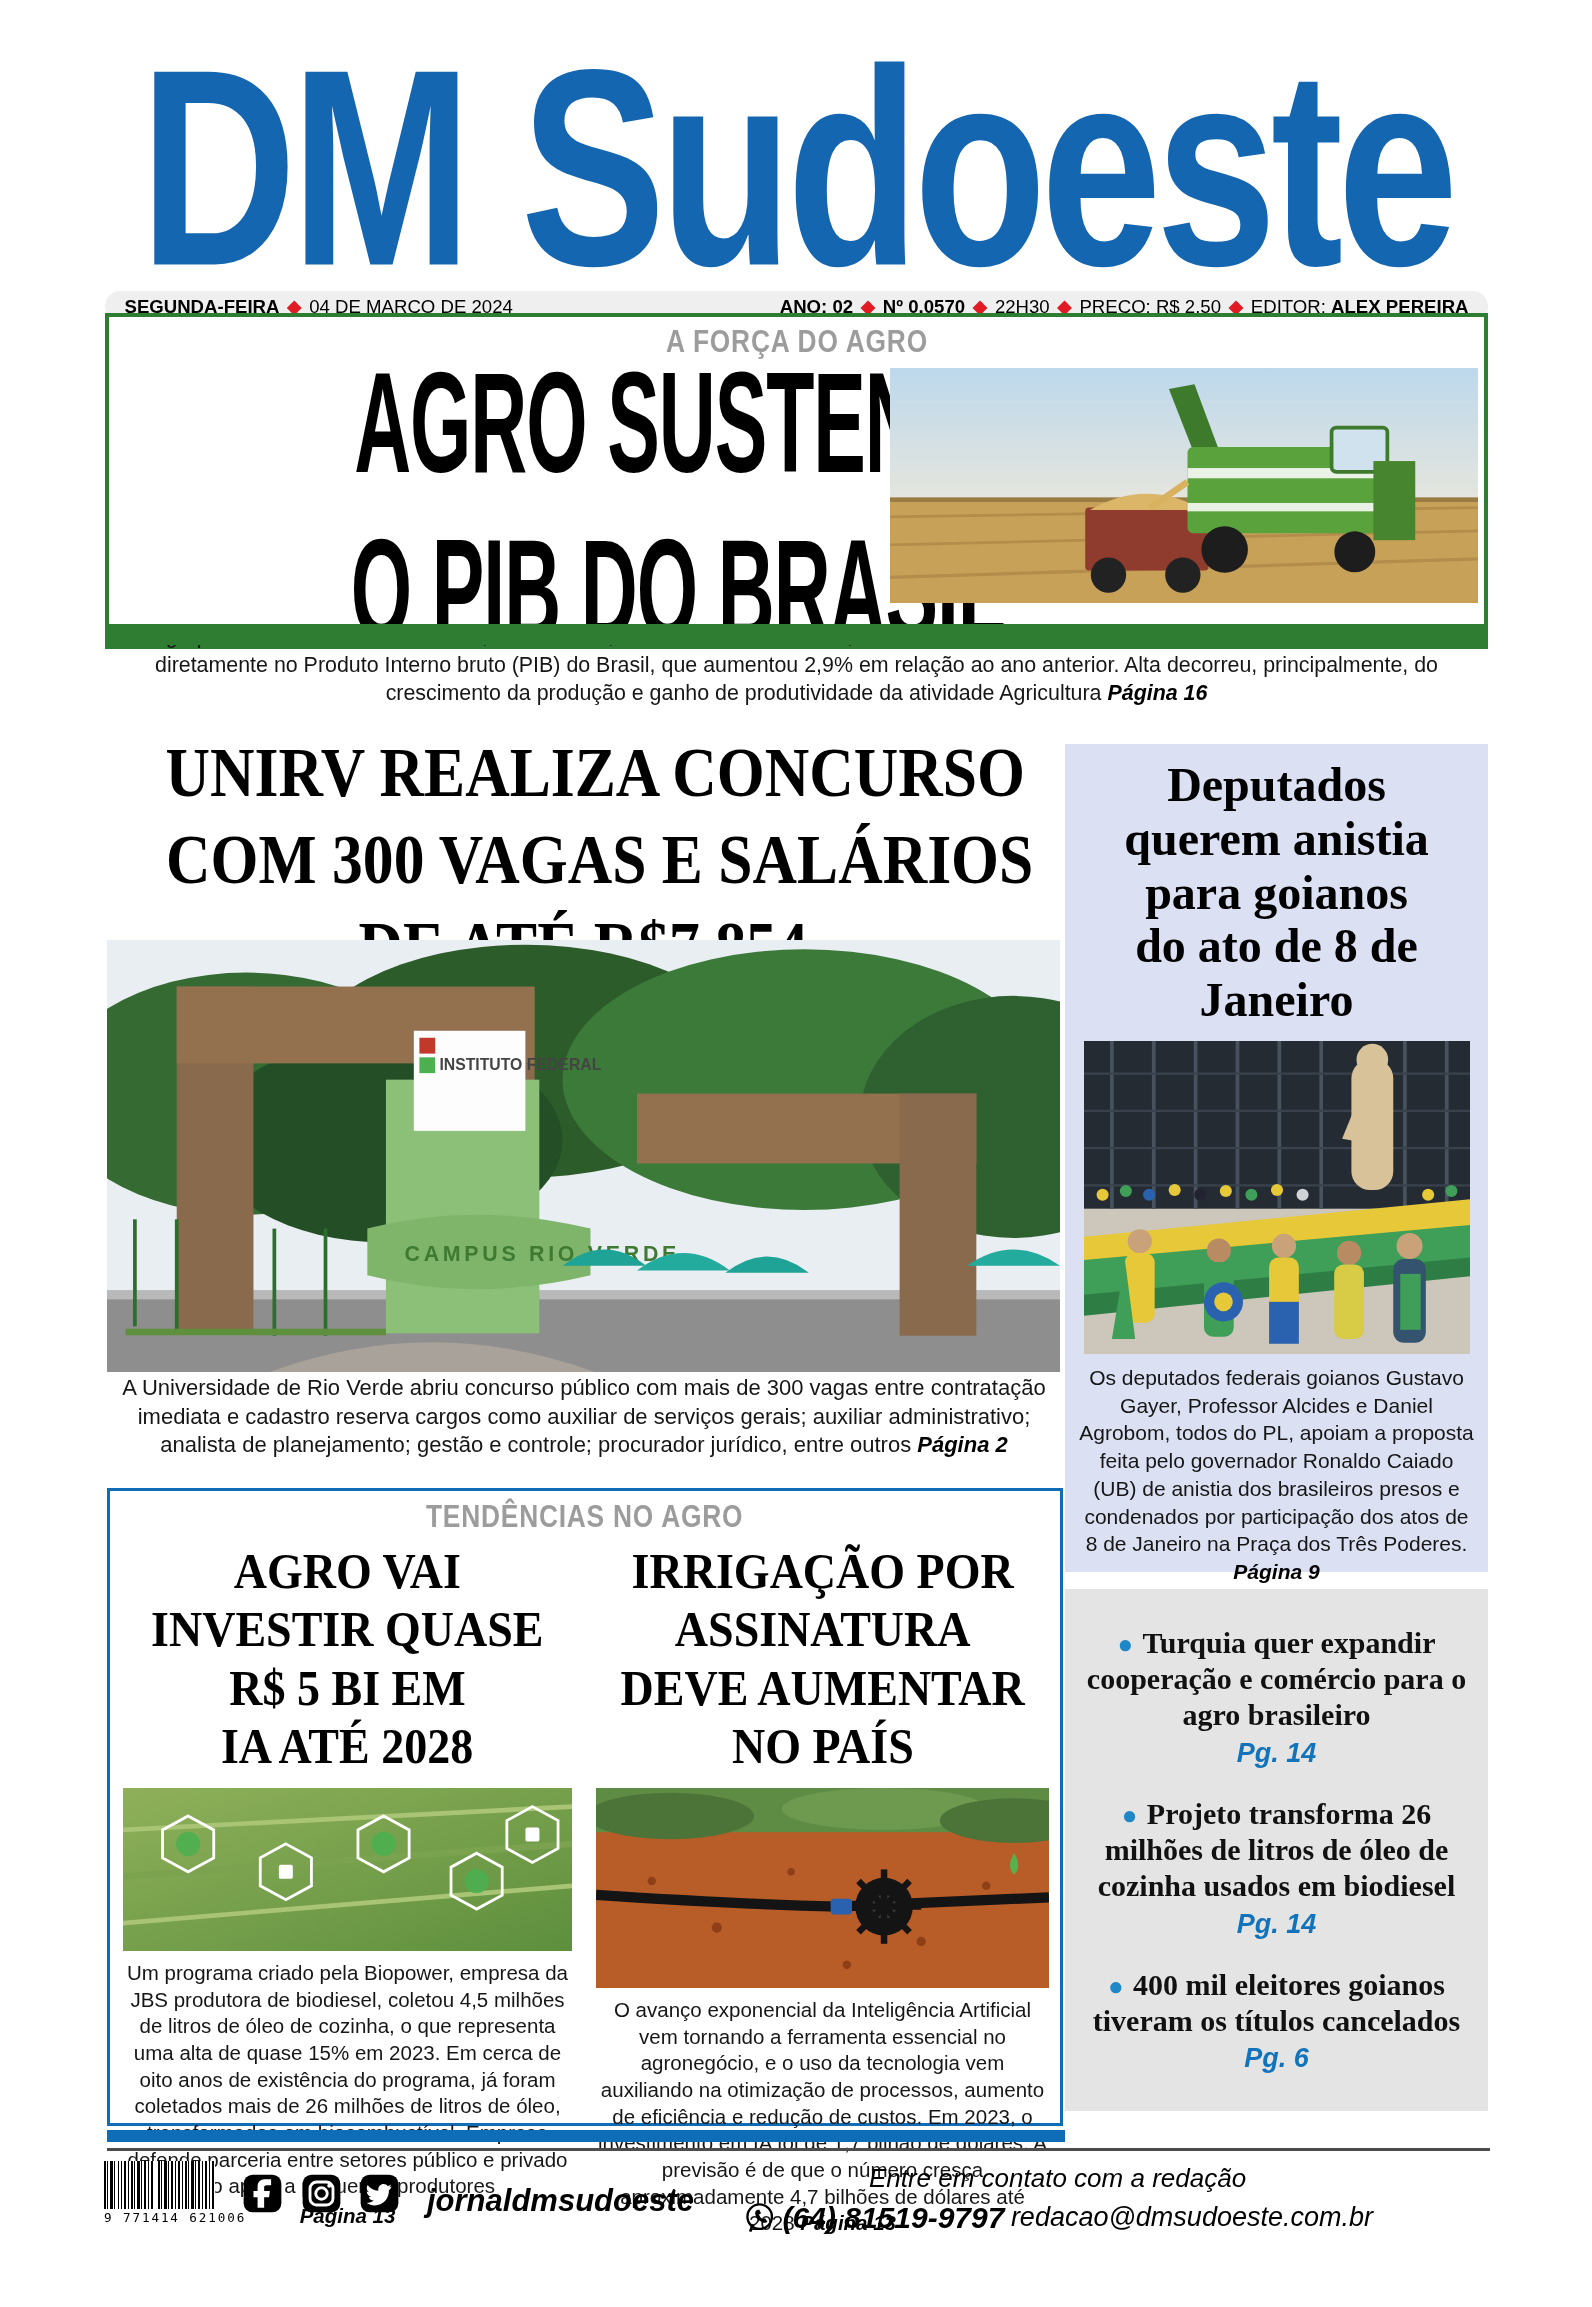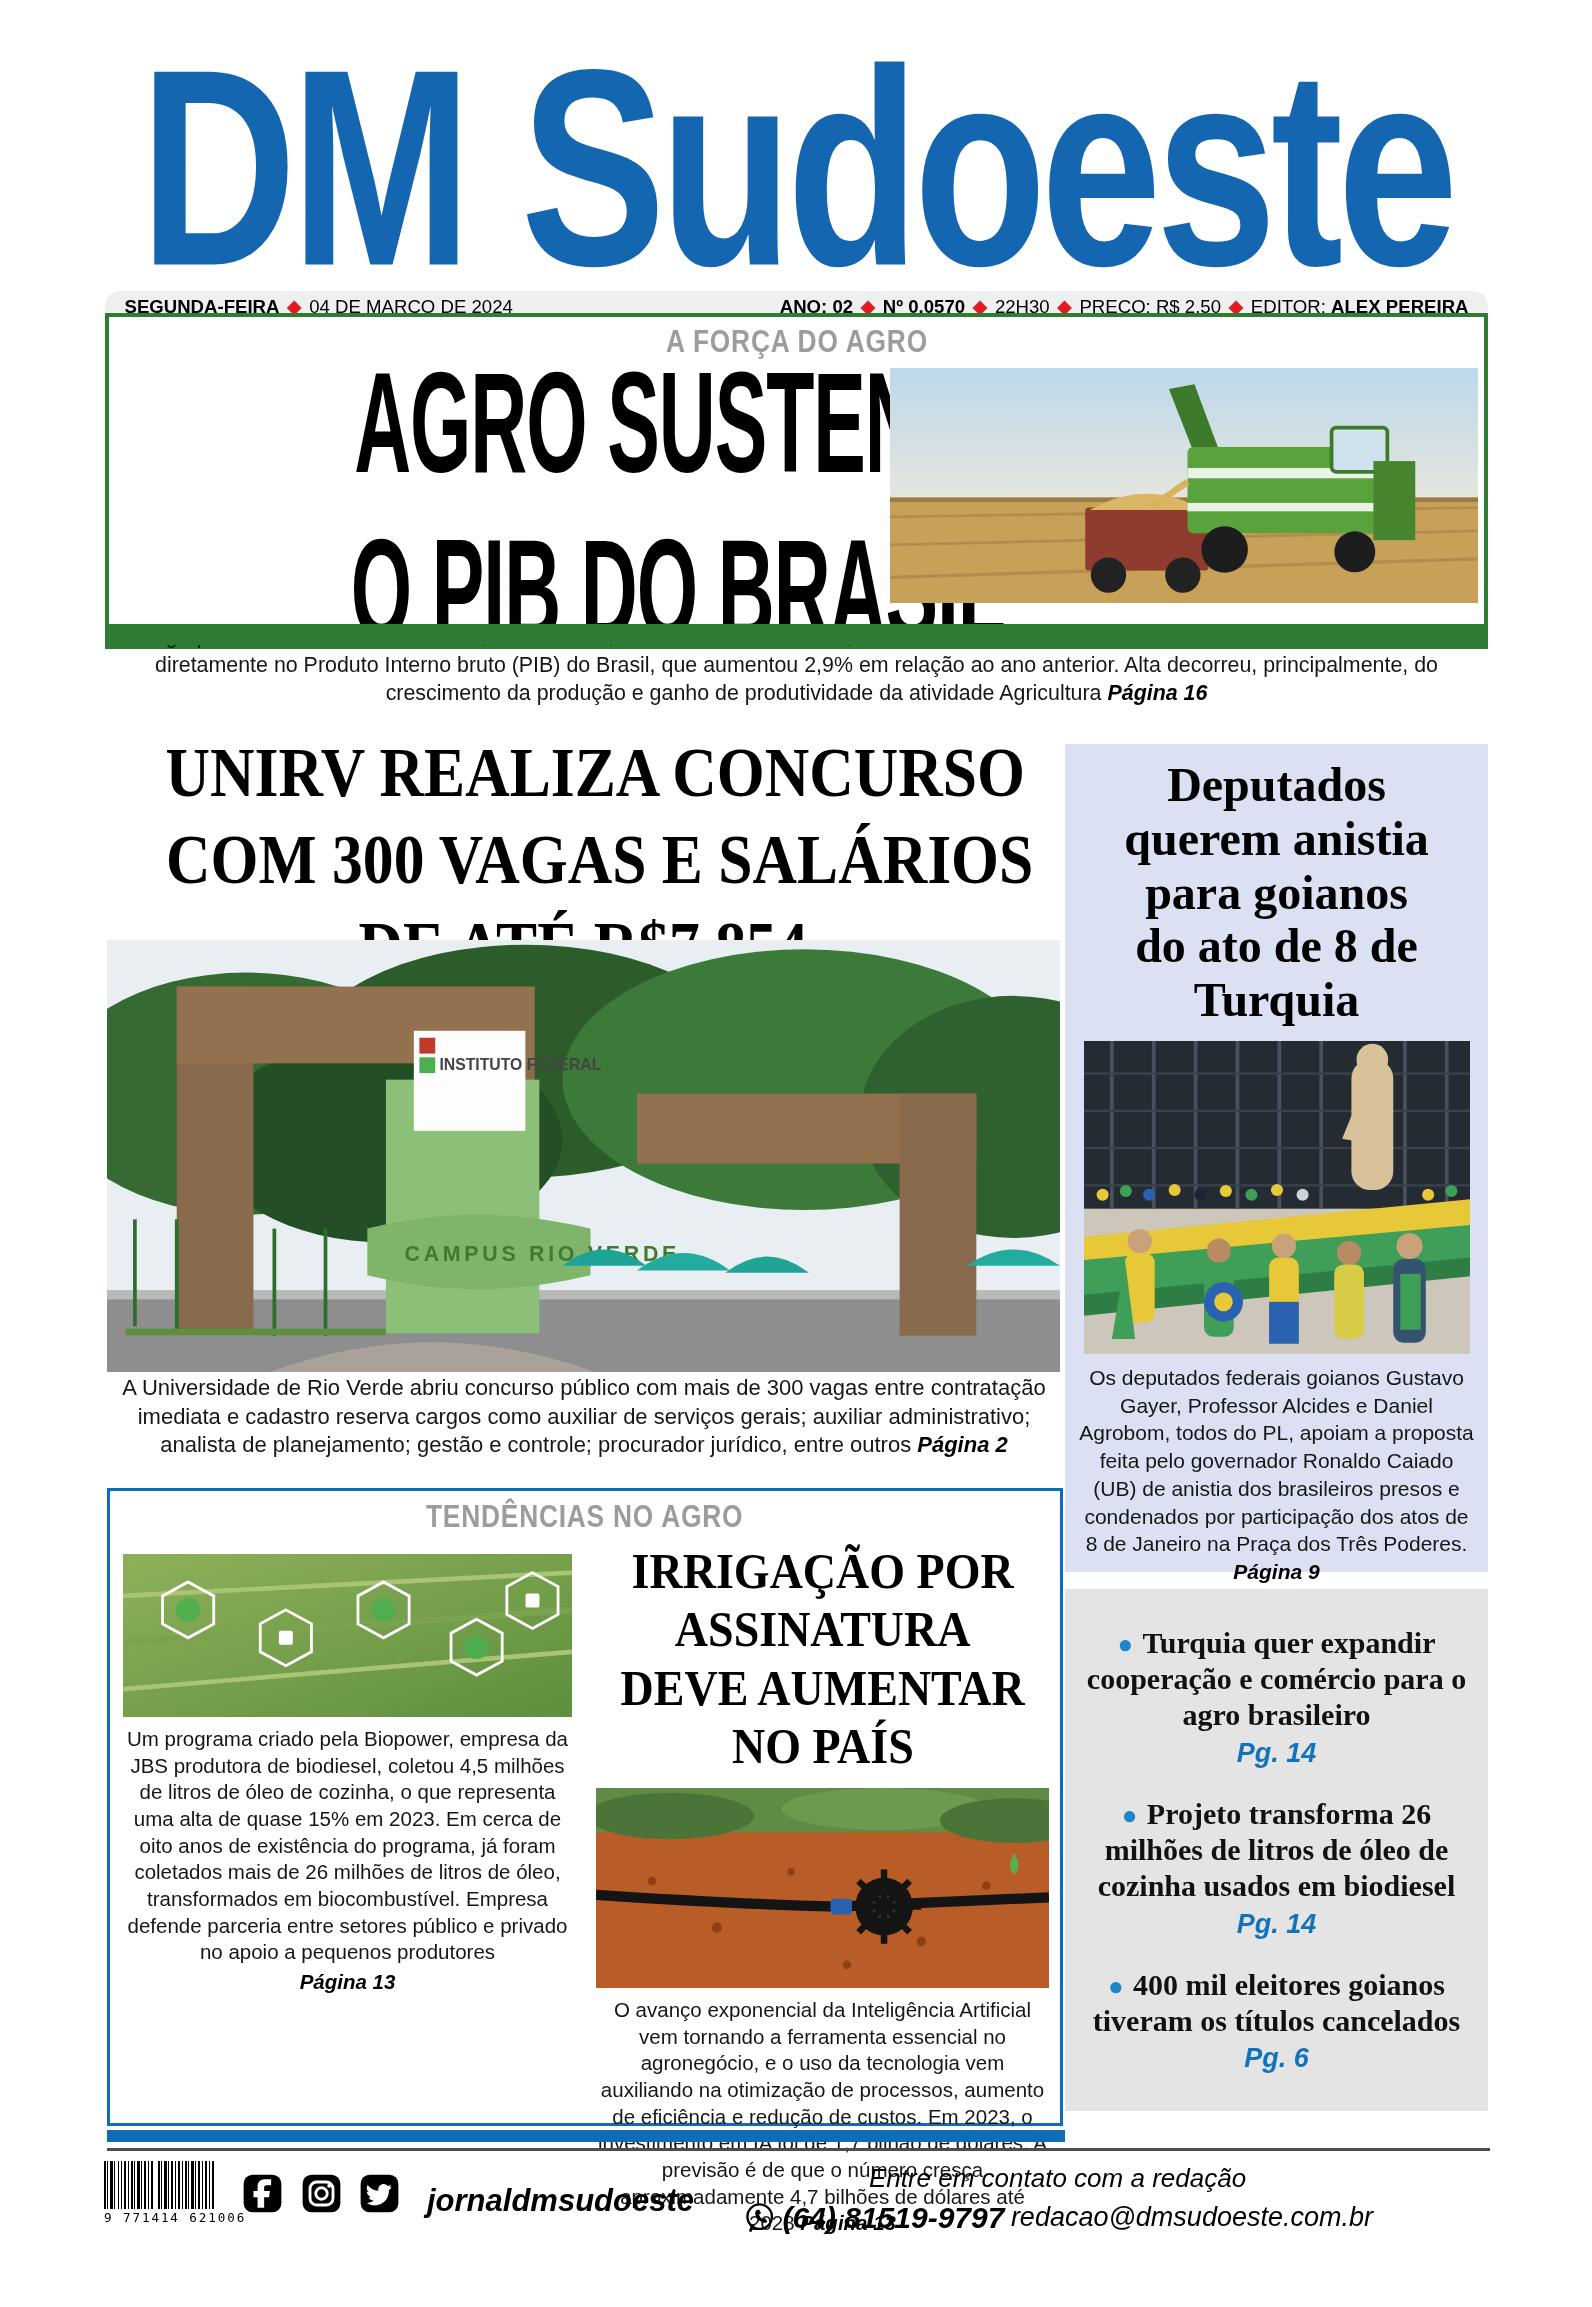--- a/index.html
+++ b/index.html
@@ -204,21 +204,21 @@
     <span>A Universidade de Rio Verde abriu concurso público com mais de 300 vagas entre contratação imediata e cadastro reserva cargos como auxiliar de serviços gerais; auxiliar administrativo; analista de planejamento; gestão e controle; procurador jurídico, entre outros</span>
     <span class="pgref">Página 2</span>
   </p>
 
   <div class="dep-panel">
     <div class="dep-headline">
       <div>Deputados</div>
       <div>querem anistia</div>
       <div>para goianos</div>
       <div>do ato de 8 de</div>
-      <div>Turquia</div>
+      <div>Janeiro</div>
     </div>
     <div class="dep-photo">
       <svg viewBox="0 0 830 672" width="386" height="313" preserveAspectRatio="none">
         <rect width="830" height="672" fill="#cdc6ba"></rect>
         <rect width="830" height="360" fill="#252b33"></rect>
         <g stroke="#47525e" stroke-width="8">
           <line x1="60" y1="0" x2="60" y2="360"></line>
             <line x1="150" y1="0" x2="150" y2="360"></line>
           <line x1="240" y1="0" x2="240" y2="360"></line>
             <line x1="330" y1="0" x2="330" y2="360"></line>
@@ -289,20 +289,26 @@
     <div class="brief">
       <span class="dot">●</span><span>400 mil eleitores goianos tiveram os títulos cancelados</span>
       <span class="pg">Pg. 6</span>
     </div>
   </div>
 
   <div class="tend-box">
     <div class="kicker"><span>TENDÊNCIAS NO AGRO</span></div>
     <div class="tend-cols">
       <div class="tend-col">
+        <div class="tend-headline">
+          <span>AGRO VAI</span><br>
+          <span>INVESTIR QUASE</span><br>
+          <span>R$ 5 BI EM</span><br>
+          <span>IA ATÉ 2028</span>
+        </div>
         <div class="tend-photo l">
           <svg viewBox="0 0 965 350" width="449" height="163" preserveAspectRatio="none">
             <defs>
               <linearGradient id="fld" x1="0" y1="0" x2="1" y2="1">
                 <stop offset="0" stop-color="#8fb05a"></stop>
                   <stop offset="1" stop-color="#5d8f3d"></stop>
               </linearGradient>
             </defs>
             <rect width="965" height="350" fill="url(#fld)"></rect>
             <path d="M0 90 L965 40" stroke="#a9c474" stroke-width="10" fill="none"></path>

